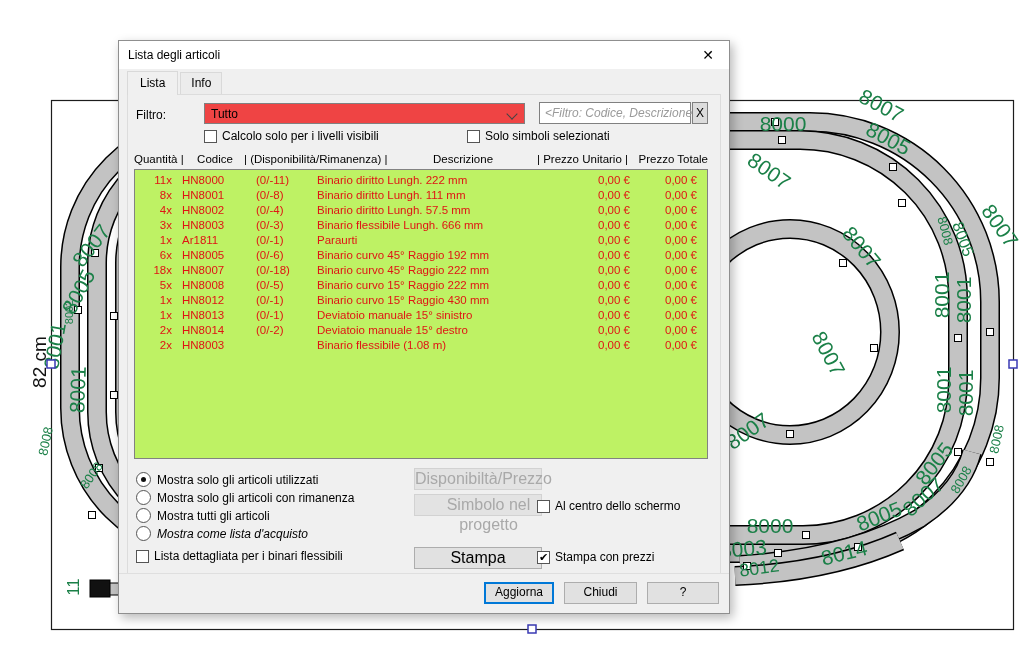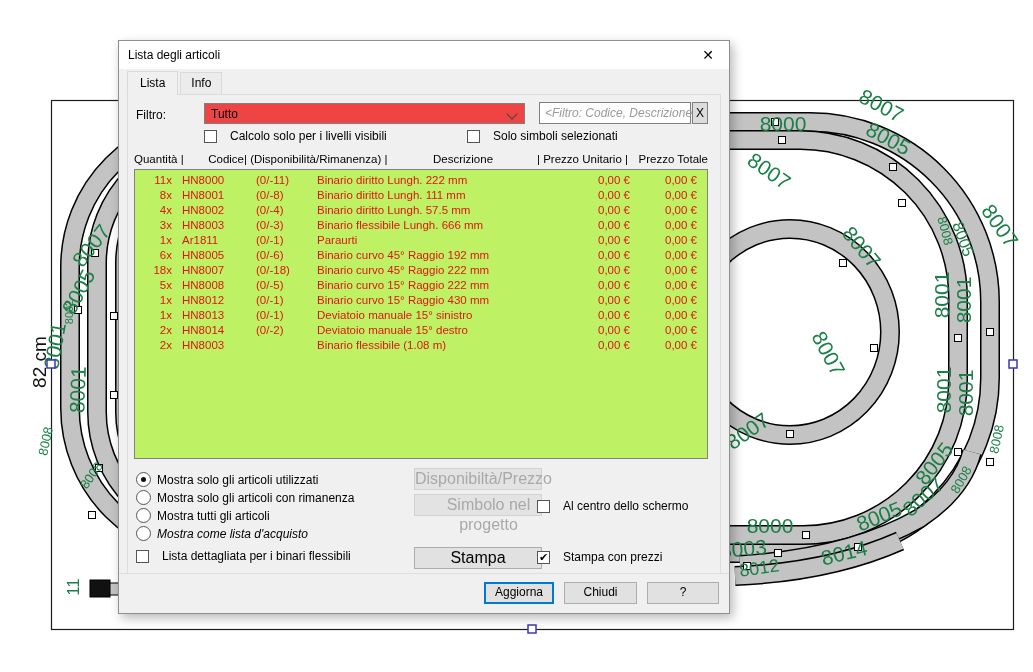--- a/index.html
+++ b/index.html
@@ -26,27 +26,27 @@
   .combo{position:absolute;left:85px;top:62px;width:321px;height:21px;background:#ef4444;
          border:1px solid #808080;display:flex;align-items:center;padding-left:6px;box-sizing:border-box;}
   .combo .chev{position:absolute;right:8px;top:6px;width:7px;height:7px;border-right:1.6px solid #444;
                border-bottom:1.6px solid #444;transform:rotate(45deg);}
   .search{position:absolute;left:420px;top:61px;width:152px;height:22px;background:#fff;
           border:1px solid #808080;box-sizing:border-box;display:flex;align-items:center;padding-left:5px;}
   .search .ph{font-style:italic;color:#9a9a9a;font-size:12px;white-space:nowrap;}
   .xbtn{position:absolute;left:573px;top:61px;width:16px;height:22px;background:#dcdcdc;
         border:1px solid #808080;box-sizing:border-box;text-align:center;line-height:20px;font-size:12px;}
   
-  .cb{position:absolute;display:flex;align-items:center;gap:13px;}
+  .cb{position:absolute;display:flex;align-items:center;gap:5px;}
   .cb .box{width:13px;height:13px;background:#fff;border:1px solid #555;box-sizing:border-box;
            font-size:11px;line-height:11px;text-align:center;font-weight:bold;}
   .cb1{left:85px;top:88px;} .cb2{left:348px;top:88px;}
   
   .thead{position:absolute;left:15px;top:112px;width:574px;display:flex;font-size:11.5px;}
-  .th-qty{width:52px;} .th-code{width:58px;text-align:right;} .th-avail{width:158px;}
+  .th-qty{width:52px;} .th-code{width:58px;text-align:center;} .th-avail{width:158px;}
   .th-desc{flex:1;text-align:center;} .th-unit{width:104px;text-align:right;} .th-total{width:80px;text-align:right;}
   
   .listbox{position:absolute;left:15px;top:128px;width:574px;height:290px;background:#bef264;
            border:1px solid #828282;box-sizing:border-box;overflow:hidden;padding-top:3px;}
   .trow{display:grid;grid-template-columns:41px 78px 61px 225px 98px 69px;height:15px;
         line-height:15px;font-size:11.5px;color:#e01414;}
   .trow .c-qty{text-align:right;padding-right:4px;}
   .trow .c-code{padding-left:6px;} .trow .c-avail{padding-left:2px;} .trow .c-desc{padding-left:2px;}
   .trow .c-unit{text-align:right;padding-right:8px;} .trow .c-total{text-align:right;padding-right:10px;}
   

